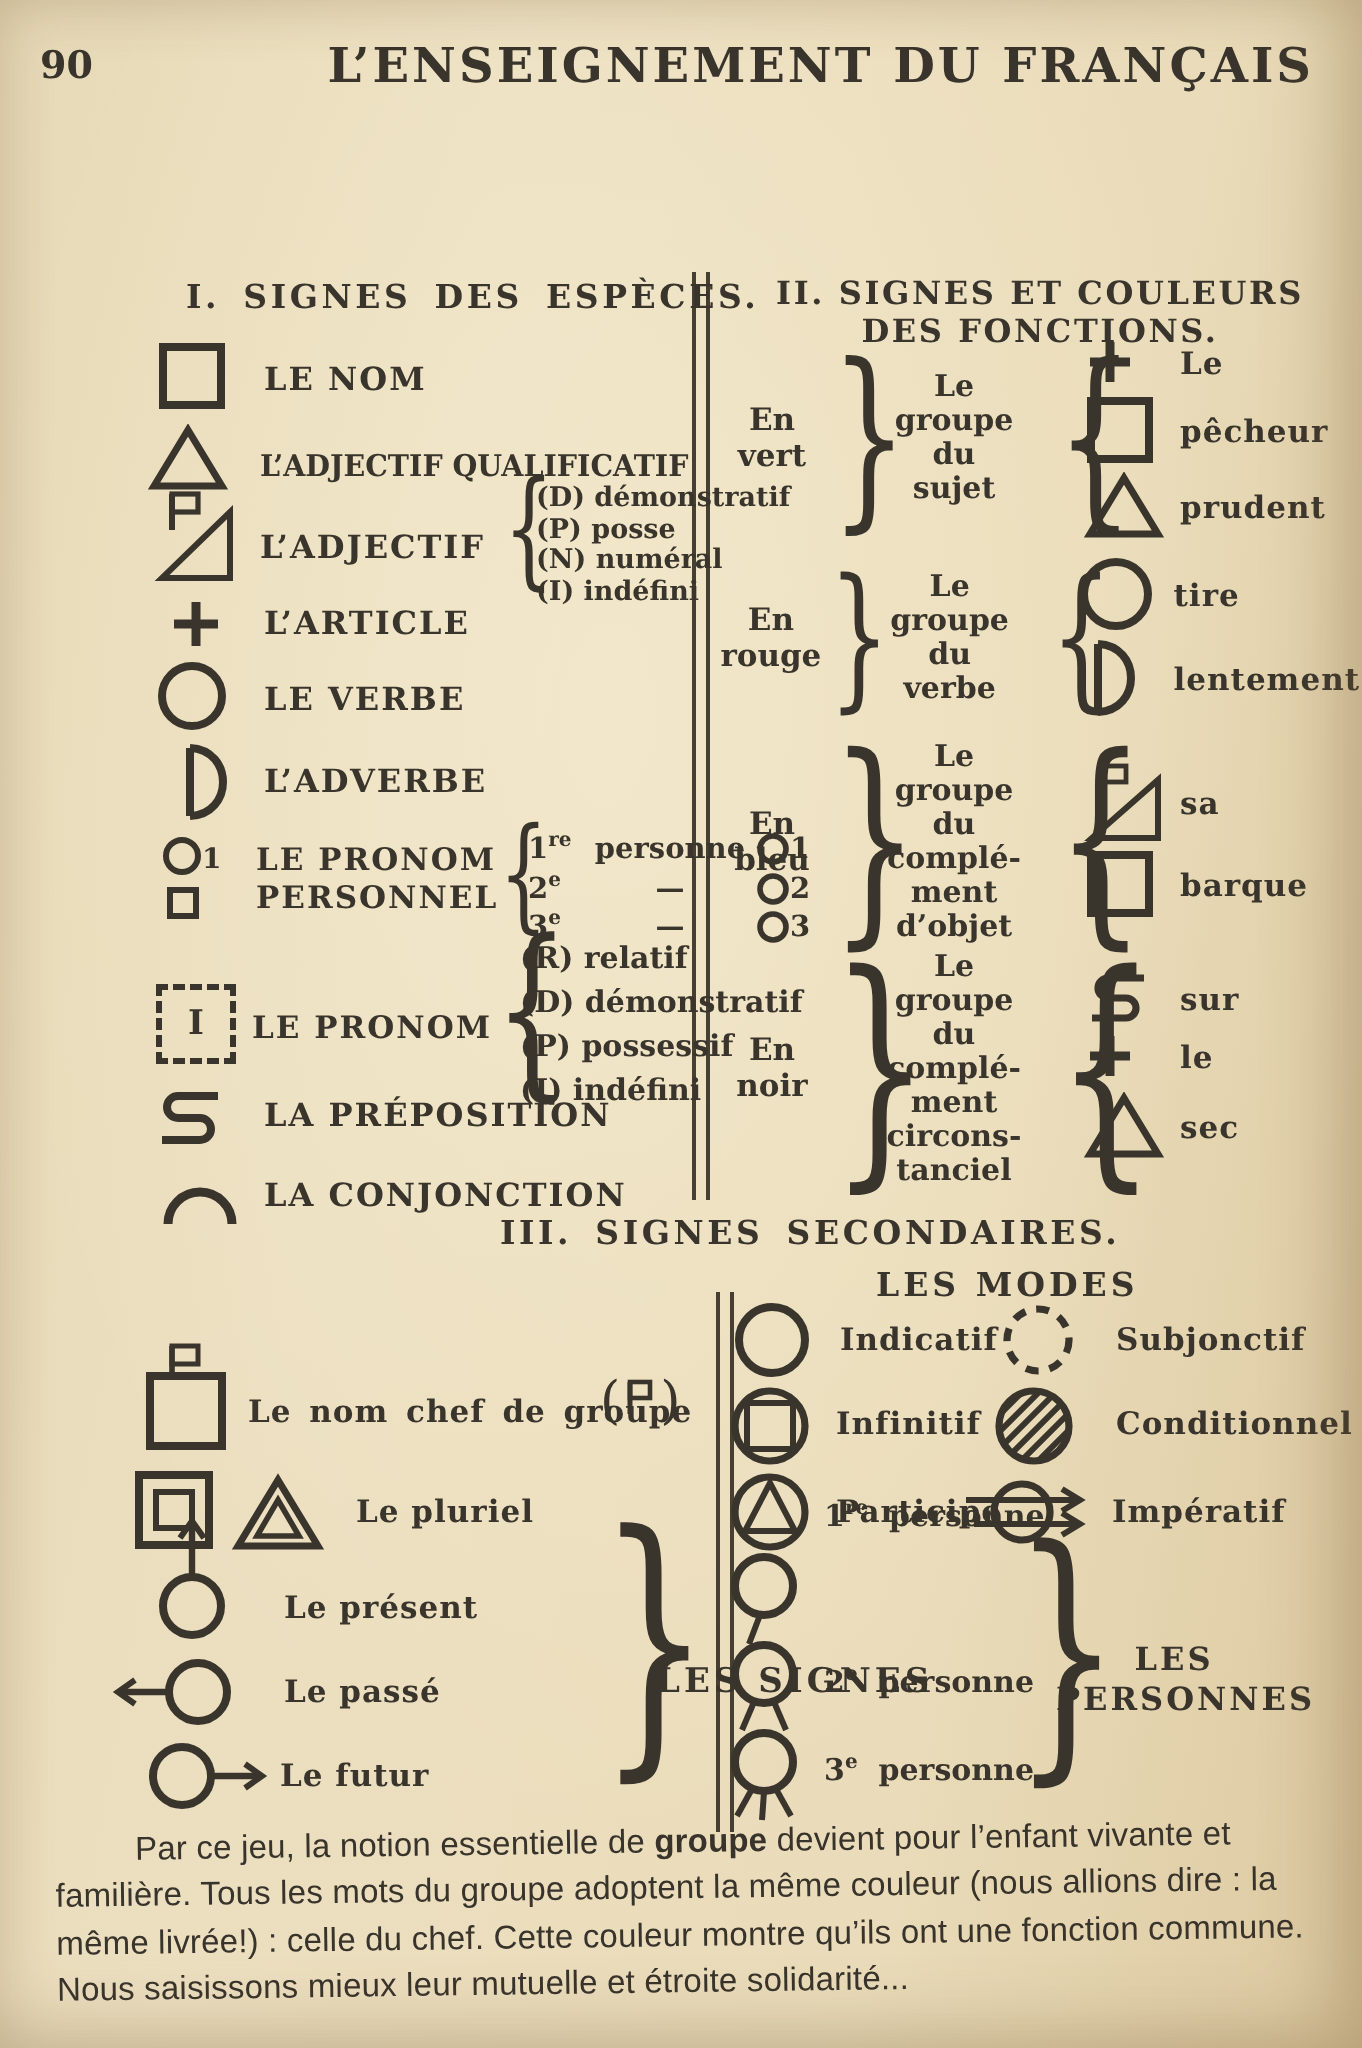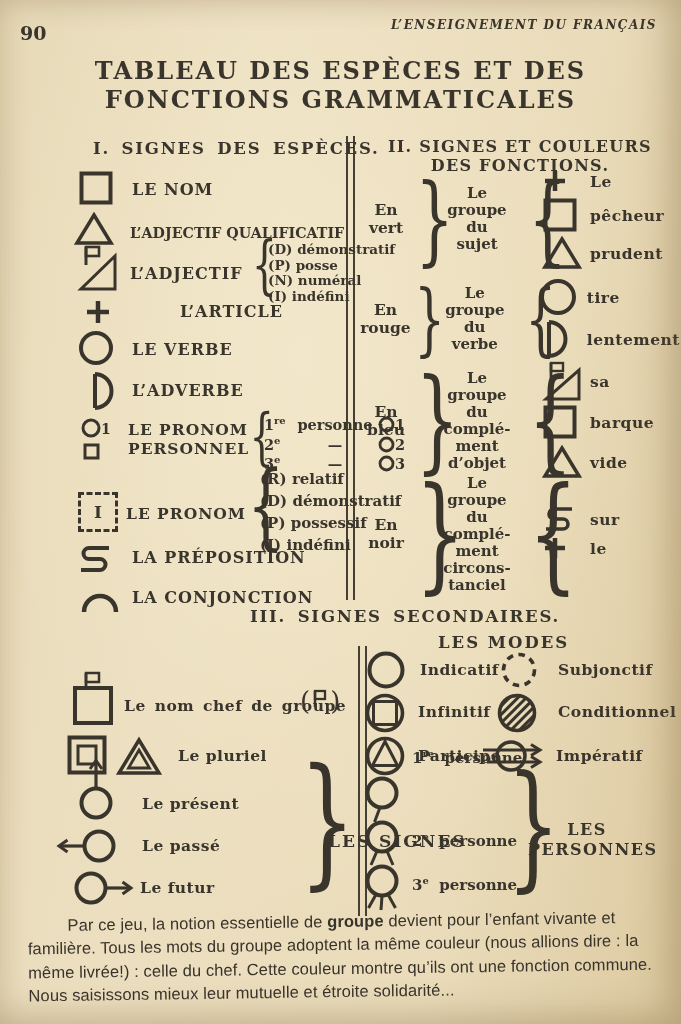--- a/index.html
+++ b/index.html
@@ -46,26 +46,22 @@
 <div id="page">
   <svg width="0" height="0" style="position:absolute">
       <defs>
     <pattern id="hatch" patternUnits="userSpaceOnUse" width="6" height="6" patternTransform="rotate(45)">
       <line x1="1.5" y1="0" x2="1.5" y2="6" stroke="#3a352c" stroke-width="3"></line>
     </pattern>
   </defs>
     </svg>
 
   <div class="abs" style="left:20px;top:22px;font-size:19px;font-weight:700;">90</div>
-  <div class="abs" style="right:24px;top:18px;font-size:12px;font-weight:700;letter-spacing:1.5px;font-style:italic;">L’ENSEIGNEMENT DU FRANÇAIS</div>
-
-  <div class="abs" style="left:0;right:0;top:56px;text-align:center;font-size:24px;font-weight:700;letter-spacing:2px;line-height:29px;">
-    <div>TABLEAU DES ESPÈCES ET DES</div>
-    <div>FONCTIONS GRAMMATICALES</div>
-  </div>
+  <div class="abs" style="right:24px;top:18px;font-size:24px;font-weight:700;letter-spacing:1.5px;">L’ENSEIGNEMENT DU FRANÇAIS</div>
+
 
   <div class="abs dline" style="left:346px;top:136px;height:464px;"></div>
 
   <div class="abs lbl" style="left:93px;top:139px;font-size:16.5px;letter-spacing:1.8px;word-spacing:4px;">I. SIGNES DES ESPÈCES.</div>
 
   <svg class="abs ic" style="left:78px;top:170px;" width="36" height="36">
       <rect x="3.5" y="3.5" width="29" height="29" stroke-width="4"></rect>
     </svg>
   <div class="abs lbl" style="left:132px;top:180px;">LE NOM</div>
 
@@ -85,21 +81,21 @@
     <div class="vrow">(D) démonstratif</div>
     <div class="vrow">(P) posse</div>
     <div class="vrow">(N) numéral</div>
     <div class="vrow">(I) indéfini</div>
   </div>
 
   <svg class="abs ic" style="left:84px;top:298px;" width="28" height="28">
       <line x1="14" y1="3" x2="14" y2="25" stroke-width="4.5"></line>
       <line x1="3" y1="14" x2="25" y2="14" stroke-width="4.5"></line>
     </svg>
-  <div class="abs lbl" style="left:132px;top:302px;margin-left:48px;">L’ARTICLE</div>
+  <div class="abs lbl" style="left:132px;top:302px;">L’ARTICLE</div>
 
   <svg class="abs ic" style="left:78px;top:330px;" width="36" height="36">
       <circle cx="18" cy="18" r="15" stroke-width="4"></circle>
     </svg>
   <div class="abs lbl" style="left:132px;top:340px;">LE VERBE</div>
 
   <svg class="abs ic" style="left:84px;top:370px;" width="36" height="42">
       <path d="M11,4 L11,38 M11,4 C33,5 33,37 11,38" stroke-width="4"></path>
     </svg>
   <div class="abs lbl" style="left:132px;top:381px;">L’ADVERBE</div>
@@ -276,28 +272,20 @@
           <span class="gword">sa</span>
         </div>
       <div class="gentry" style="height:40px;">
           <span class="gicon">
             <svg class="ic" width="36" height="36">
               <rect x="3.5" y="3.5" width="29" height="29" stroke-width="4"></rect>
             </svg>
           </span>
           <span class="gword">barque</span>
         </div>
-      <div class="gentry" style="height:40px;">
-          <span class="gicon">
-            <svg class="ic" width="40" height="34">
-              <polygon points="20,3 37,31 3,31" stroke-width="3.5"></polygon>
-            </svg>
-          </span>
-          <span class="gword">vide</span>
-        </div>
     </div>
   </div>
 
   <div class="g" style="top:466px;height:136px;">
     <div class="gcol">En
 noir</div>
     <div class="gbrace">
         <span class="brace" style="font-size:126px;">}</span>
       </div>
     <div class="gtxt">Le
@@ -320,20 +308,28 @@
           <span class="gword">sur</span>
         </div>
       <div class="gentry" style="height:30px;">
           <span class="gicon">
             <svg class="ic" width="26" height="26">
               <line x1="13" y1="3" x2="13" y2="23" stroke-width="4.5"></line>
               <line x1="3" y1="13" x2="23" y2="13" stroke-width="4.5"></line>
             </svg>
           </span>
           <span class="gword">le</span>
+        </div>
+      <div class="gentry" style="height:40px;">
+          <span class="gicon">
+            <svg class="ic" width="40" height="34">
+              <polygon points="20,3 37,31 3,31" stroke-width="3.5"></polygon>
+            </svg>
+          </span>
+          <span class="gword">sec</span>
         </div>
     </div>
   </div>
 
   <div class="abs lbl" style="left:250px;top:607px;font-size:16.5px;letter-spacing:1.8px;word-spacing:4px;">III. SIGNES SECONDAIRES.</div>
   <div class="abs lbl" style="left:438px;top:633px;font-size:16.5px;letter-spacing:2px;">LES MODES</div>
 
   <div class="abs dline" style="left:358px;top:646px;height:270px;"></div>
 
   <svg class="abs ic" style="left:366px;top:650px;" width="40" height="40">

